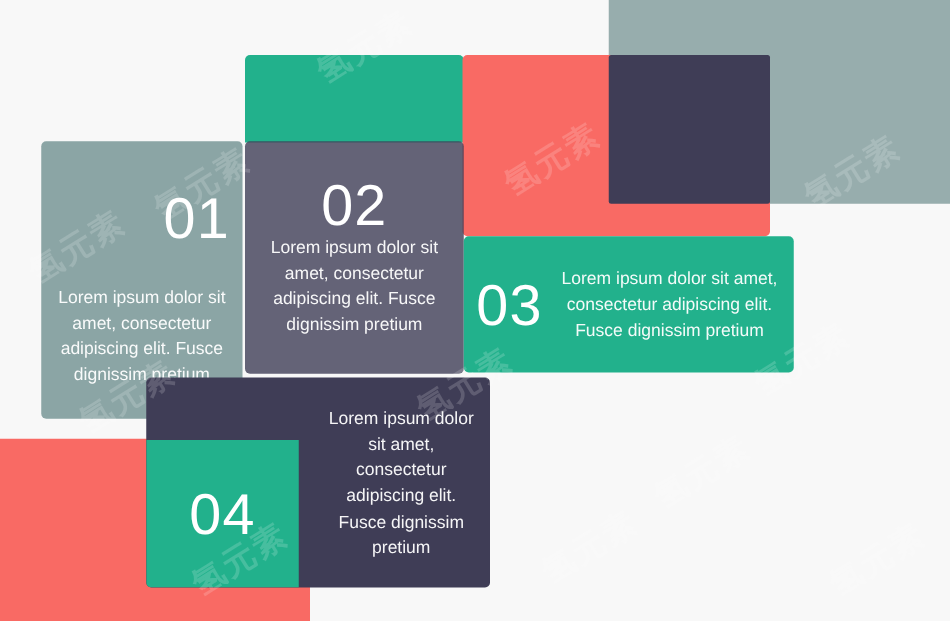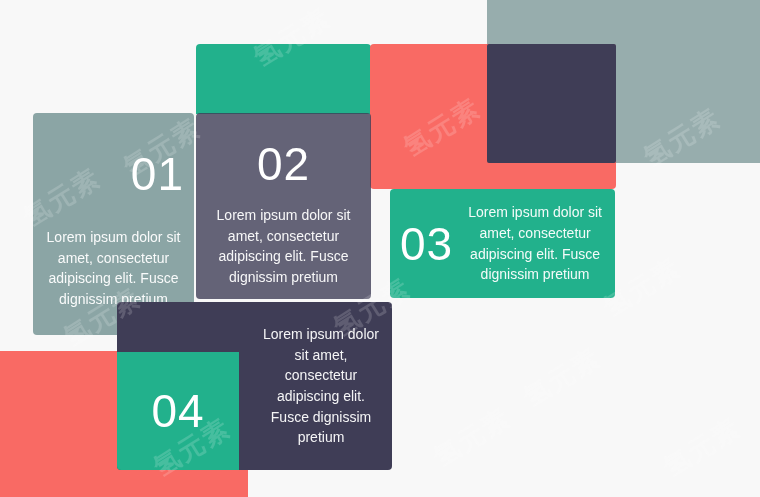--- a/index.html
+++ b/index.html
@@ -105,26 +105,26 @@
   #card-02 {
     left: 196px; top: 113px;
     width: 175px; height: 186px;
     background: rgba(63,61,86,0.80);
     flex-direction: column;
     align-items: center;
     justify-content: flex-start;
     padding: 28px 8px 0 8px;
     text-align: center;
   }
-  #card-02 .num { margin-bottom: 18px; }
+  #card-02 .num { margin-bottom: 0; }
 
   
   #card-03 {
-    left: 390px; top: 189px;
-    width: 225px; height: 109px;
+    left: 371px; top: 189px;
+    width: 264px; height: 109px;
     background: #22b18c;
     flex-direction: row;
     align-items: center;
     justify-content: flex-start;
     padding: 0 10px 0 10px;
     text-align: center;
   }
   #card-03 .num { flex: 0 0 auto; margin-right: 12px; }
   #card-03 .desc { flex: 1 1 auto; }
 

